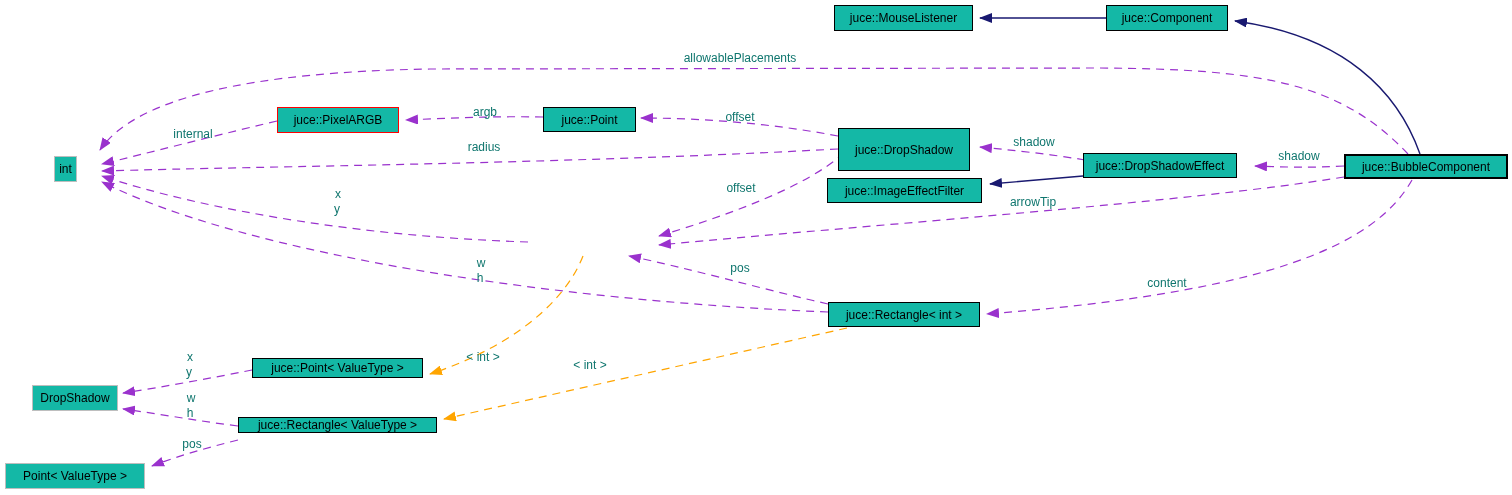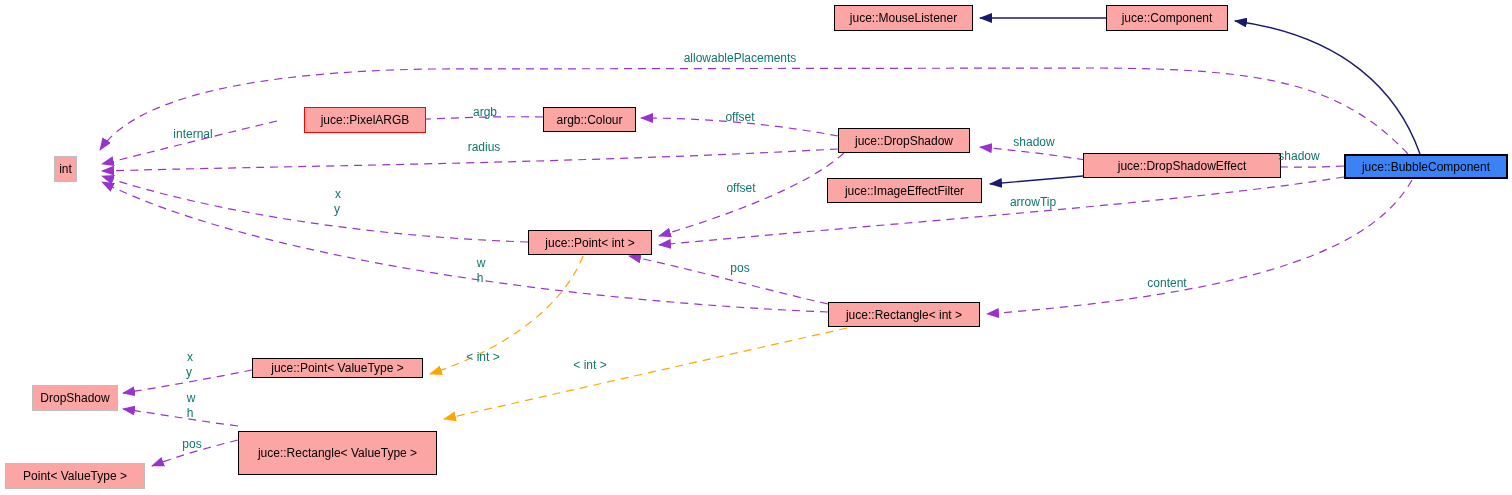--- a/index.html
+++ b/index.html
@@ -6,26 +6,26 @@
   .canvas{
     position:relative;width:1512px;height:495px;background:#ffffff;
     font-family:"Liberation Sans",sans-serif;overflow:hidden;
   }
   .edges{position:absolute;left:0;top:0;}
   .edge-usage{stroke:#9a32cd;stroke-width:1.2;fill:none;stroke-dasharray:8 6;}
   .edge-inherit{stroke:#191970;stroke-width:1.4;fill:none;}
   .edge-template{stroke:#ffa500;stroke-width:1.2;fill:none;stroke-dasharray:8 6;}
   .node{
     position:absolute;display:flex;align-items:center;justify-content:center;
-    background:#fca5a5;border:1px solid #000000;box-sizing:border-box;
+    background:#14b8a6;border:1px solid #000000;box-sizing:border-box;
     font-size:12px;color:#000;white-space:nowrap;cursor:pointer;
   }
   .node.undoc{border-color:#bebebe;}
-  .node.red{border-color:#ff0000;margin-left:27px;}
-  .node.focus{background:#3b82f6;border-width:2px;}
+  .node.red{border-color:#ff0000;}
+  .node.focus{background:#14b8a6;border-width:2px;}
   .elabel{
     position:absolute;font-size:12px;color:#0f766e;white-space:nowrap;
     transform:translate(-50%,-50%);
   }
 </style>
 </head>
 <body>
 
 <div class="canvas">
 
@@ -65,29 +65,28 @@
 
     <path class="edge-template" marker-end="url(#arr-o)" d="M 583,256 C 562,310 498,352 430,374"></path>
     <path class="edge-template" marker-end="url(#arr-o)" d="M 847,328 L 444,419"></path>
   </svg>
 
   <div class="node" style="left:834px;top:5px;width:139px;height:26px">juce::MouseListener</div>
   <div class="node" style="left:1106px;top:5px;width:122px;height:26px">juce::Component</div>
   <div class="node focus" style="left:1344px;top:154px;width:164px;height:25px">juce::BubbleComponent</div>
   <div class="node undoc" style="left:54px;top:156px;width:23px;height:26px">int</div>
   <div class="node red" style="left:277px;top:107px;width:122px;height:26px">juce::PixelARGB</div>
-  <div class="node" style="left:543px;top:107px;width:93px;height:25px">argb::Colour</div>
-  <div class="node" style="left:838px;top:128px;width:132px;height:25px">juce::DropShadow</div>
+  <div class="node" style="left:543px;top:107px;width:93px;height:25px">juce::Point</div>
+  <div class="node" style="left:838px;top:128px;width:132px;height:43px">juce::DropShadow</div>
   <div class="node" style="left:827px;top:178px;width:155px;height:25px">juce::ImageEffectFilter</div>
-  <div class="node" style="left:1083px;top:153px;width:198px;height:25px">juce::DropShadowEffect</div>
-  <div class="node" style="left:528px;top:230px;width:124px;height:25px">juce::Point&lt; int &gt;</div>
+  <div class="node" style="left:1083px;top:153px;width:154px;height:25px">juce::DropShadowEffect</div>
   <div class="node" style="left:828px;top:302px;width:152px;height:25px">juce::Rectangle&lt; int &gt;</div>
   <div class="node undoc" style="left:32px;top:385px;width:86px;height:26px">DropShadow</div>
   <div class="node" style="left:252px;top:358px;width:171px;height:20px">juce::Point&lt; ValueType &gt;</div>
-  <div class="node" style="left:238px;top:431px;width:199px;height:44px">juce::Rectangle&lt; ValueType &gt;</div>
+  <div class="node" style="left:238px;top:417px;width:199px;height:16px">juce::Rectangle&lt; ValueType &gt;</div>
   <div class="node undoc" style="left:5px;top:463px;width:140px;height:26px">Point&lt; ValueType &gt;</div>
 
   <span class="elabel" style="left:740px;top:58px">allowablePlacements</span>
   <span class="elabel" style="left:193px;top:134px">internal</span>
   <span class="elabel" style="left:485px;top:112px">argb</span>
   <span class="elabel" style="left:484px;top:147px">radius</span>
   <span class="elabel" style="left:740px;top:117px">offset</span>
   <span class="elabel" style="left:741px;top:188px">offset</span>
   <span class="elabel" style="left:1034px;top:142px">shadow</span>
   <span class="elabel" style="left:1299px;top:156px">shadow</span>

